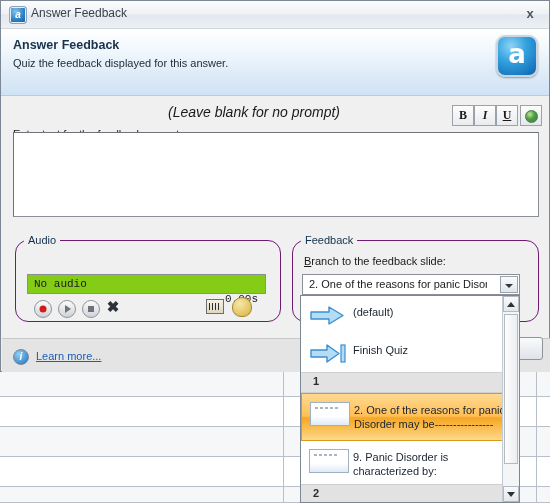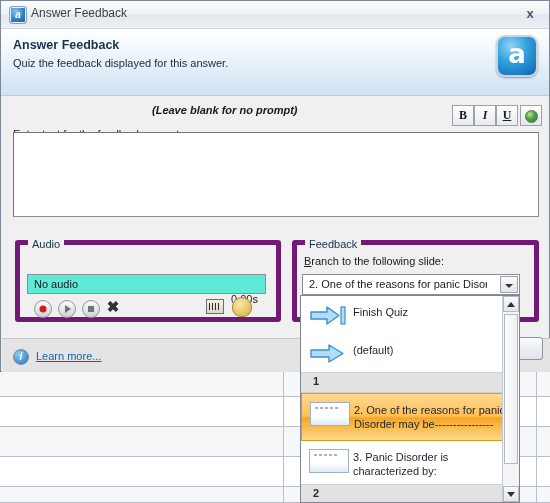--- a/index.html
+++ b/index.html
@@ -39,45 +39,45 @@
   #banner-sub{position:absolute;left:12px;top:28px;font-size:11px;color:#1d2a36;}
   #banner-logo{position:absolute;right:11px;top:6px;width:38px;height:38px;border-radius:9px;
     background:radial-gradient(circle at 34% 24%,#8fd3f5 0%,#34a3e0 40%,#0b63b0 100%);
     border:2px solid #c9d6e2;box-shadow:0 1px 2px rgba(0,0,0,.35);
     color:#fff;font-size:26px;font-weight:bold;line-height:34px;text-align:center;font-family:"DejaVu Sans",sans-serif;}
 
   
   #prompt-row{position:absolute;left:0;top:94px;width:550px;height:32px;}
   #prompt-label{position:absolute;left:12px;top:9px;font-size:11px;margin-top:24px;}
   #prompt-label u{text-decoration:underline;}
-  #prompt-hint{position:absolute;left:151px;top:9px;font-size:11px;font-style:italic;font-weight:bold;}
+  #prompt-hint{position:absolute;left:167px;top:9px;font-size:14px;font-style:italic;font-weight:normal;}
   .fmt-btn{position:absolute;top:104px;width:22px;height:21px;background:linear-gradient(to bottom,#fdfdfd,#e9ebee);
     border:1px solid #9aa3ad;box-sizing:border-box;text-align:center;line-height:19px;
     font-size:12px;font-family:"Liberation Serif",serif;cursor:pointer;}
   #fmt-b{right:75px;font-weight:bold;}
   #fmt-i{right:53px;font-style:italic;font-weight:bold;}
   #fmt-u{right:31px;text-decoration:underline;font-weight:bold;}
   #fmt-link{right:7px;background:linear-gradient(to bottom,#fdfdfd,#e4e7ea);}
   #fmt-link .globe{display:inline-block;width:11px;height:11px;border-radius:50%;margin-top:4px;
     background:radial-gradient(circle at 35% 30%,#bfe6a0 0%,#4f9e3d 45%,#2f7f6f 100%);
     border:1px solid #4a7a45;}
 
   
   #feedback-box{position:absolute;left:12px;top:131px;width:526px;height:85px;
     background:#fff;border:1px solid #8a8f96;border-top-color:#6f747b;border-left-color:#6f747b;box-sizing:border-box;}
 
   
-  .groupbox{position:absolute;border:5px solid #701a75;border-radius:3px;box-sizing:border-box;background:transparent;}
+  .groupbox{position:absolute;border:1px solid #701a75;border-radius:13px;box-sizing:border-box;background:transparent;}
   .group-legend{position:absolute;top:-7px;left:8px;background:#f0f0f0;padding:0 4px;font-size:11px;color:#12304d;}
   #audio-group{left:14px;top:239px;width:266px;height:82px;}
   #branch-group{left:291px;top:239px;width:247px;height:82px;}
   .sub-label{position:absolute;font-size:11px;color:#1a1a1a;}
 
-  #audio-field{position:absolute;left:26px;top:273px;width:239px;height:20px;background:#5eead4;
-    border:1px solid #8a8f96;box-sizing:border-box;}
+  #audio-field{position:absolute;left:26px;top:273px;width:239px;height:20px;background:#84cc16;
+    border:1px solid #8a8f96;box-sizing:border-box;font-family:Liberation Mono, monospace;}
   #audio-field .val{position:absolute;left:6px;top:3px;font-size:11px;}
   #audio-field .dur{position:absolute;right:7px;top:18px;font-size:11px;}
 
   .audio-icon{position:absolute;top:299px;width:16px;height:16px;border-radius:50%;
     background:linear-gradient(to bottom,#fcfcfc,#cfd2d6);border:1px solid #8e949b;cursor:pointer;}
   .audio-icon i{position:absolute;left:50%;top:50%;transform:translate(-50%,-50%);display:block;}
   #btn-rec{left:33px;} #btn-rec i{width:7px;height:7px;border-radius:50%;background:#d21a1a;}
   #btn-play{left:57px;} #btn-play i{width:0;height:0;border-top:4px solid transparent;border-bottom:4px solid transparent;border-left:6px solid #6d737a;margin-left:1px;}
   #btn-stop{left:81px;} #btn-stop i{width:6px;height:6px;background:#6d737a;}
   #btn-del{position:absolute;left:103px;top:297px;width:18px;height:18px;text-align:center;line-height:18px;
@@ -197,73 +197,73 @@
     </div>
   <div id="btn-del">✖</div>
   <div id="btn-edit">
       <i></i>
     </div>
   <div id="btn-import"></div>
 
   <div class="groupbox" id="branch-group">
     <div class="group-legend">Feedback</div>
   </div>
-  <div class="sub-label" style="left:303px;top:254px;"><u>B</u><span>ranch to the following slide:</span></div>
+  <div class="sub-label" style="left:303px;top:254px;"><u>B</u><span>ranch to the feedback slide:</span></div>
 
   <div id="combo">
     <span class="txt">2. One of the reasons for panic Disord...</span>
     <span class="btn">
         <i></i>
       </span>
   </div>
 
   <div id="learnbar">
     <div id="info-icon">i</div>
     <div id="learn-link">Learn more...</div>
   </div>
   <div id="ok-button"></div>
 </div>
 
 <div id="dropdown">
+
+  <div class="dd-item">
+    <span class="ic arrow-default">
+      <svg width="38" height="21" viewBox="0 0 38 21">
+        <polygon points="2,7 20,7 20,2 34,10.5 20,19 20,14 2,14" fill="#b5dcf5" stroke="#3b8fd0" stroke-width="1.4" stroke-linejoin="round"></polygon>
+      </svg>
+    </span>
+    <span class="lbl">(default)</span>
+  </div>
 
   <div class="dd-item">
     <span class="ic arrow-finish">
       <svg width="38" height="21" viewBox="0 0 38 21">
         <polygon points="2,7 18,7 18,2 30,10.5 18,19 18,14 2,14" fill="#b5dcf5" stroke="#3b8fd0" stroke-width="1.4" stroke-linejoin="round"></polygon>
         <rect x="32" y="2" width="4" height="17" fill="#b5dcf5" stroke="#3b8fd0" stroke-width="1.2"></rect>
       </svg>
     </span>
     <span class="lbl">Finish Quiz</span>
   </div>
 
-  <div class="dd-item">
-    <span class="ic arrow-default">
-      <svg width="38" height="21" viewBox="0 0 38 21">
-        <polygon points="2,7 20,7 20,2 34,10.5 20,19 20,14 2,14" fill="#b5dcf5" stroke="#3b8fd0" stroke-width="1.4" stroke-linejoin="round"></polygon>
-      </svg>
-    </span>
-    <span class="lbl">(default)</span>
-  </div>
-
   <div class="dd-group">
     <span>1</span>
   </div>
 
   <div class="dd-item selected" style="height:48px;">
     <span class="thumb">
         <i></i>
       </span>
     <span class="lbl">2. One of the reasons for panic Disorder may be----------------</span>
   </div>
 
   <div class="dd-item" style="height:43px;">
     <span class="thumb">
         <i></i>
       </span>
-    <span class="lbl">3. Panic Disorder is characterized by:</span>
+    <span class="lbl">9. Panic Disorder is characterized by:</span>
   </div>
 
   <div class="dd-group">
     <span>2</span>
   </div>
 
   <div id="dd-scroll">
     <div class="sb-btn" id="sb-up">
         <i></i>
       </div>

